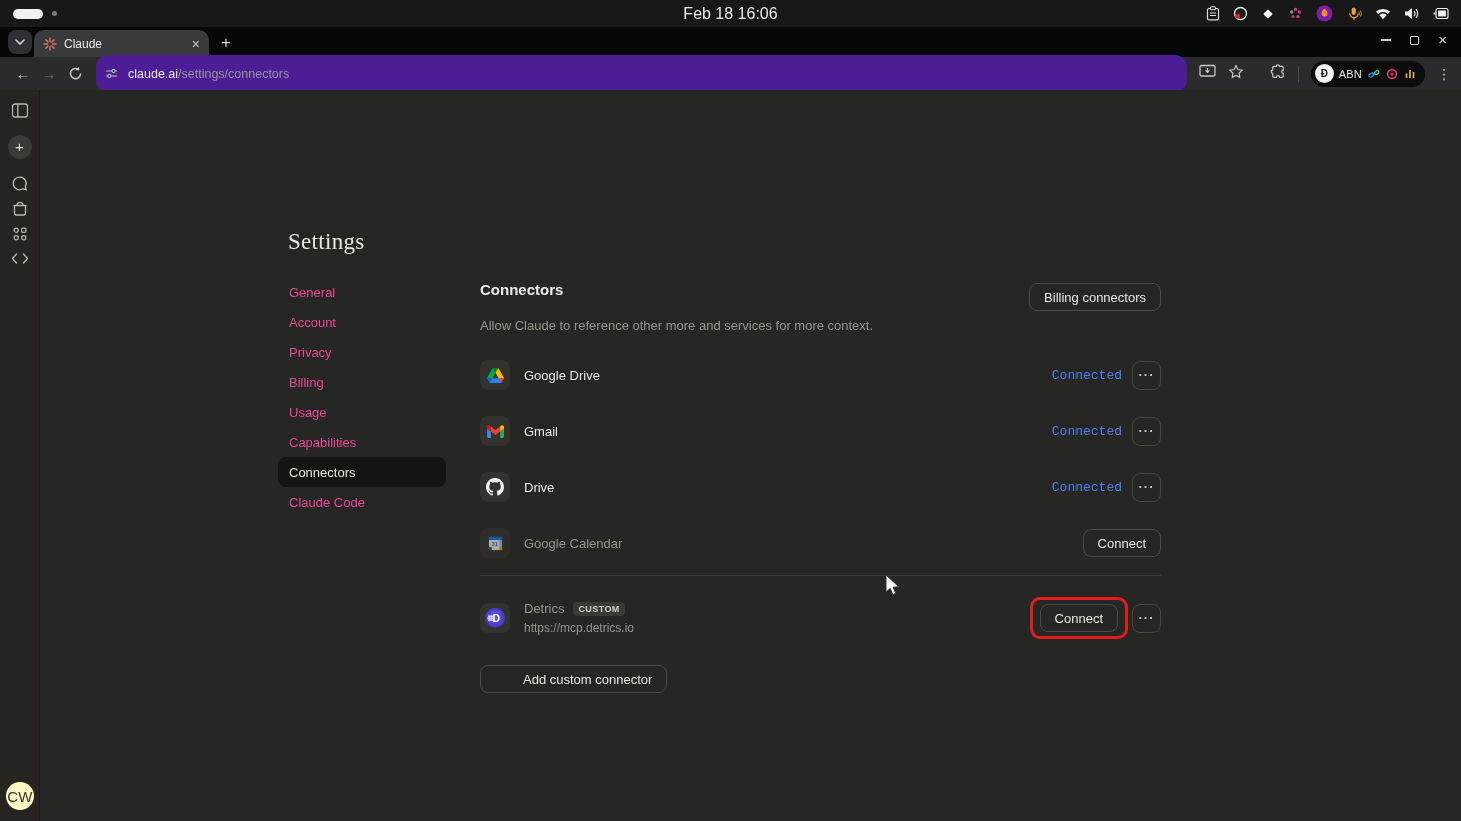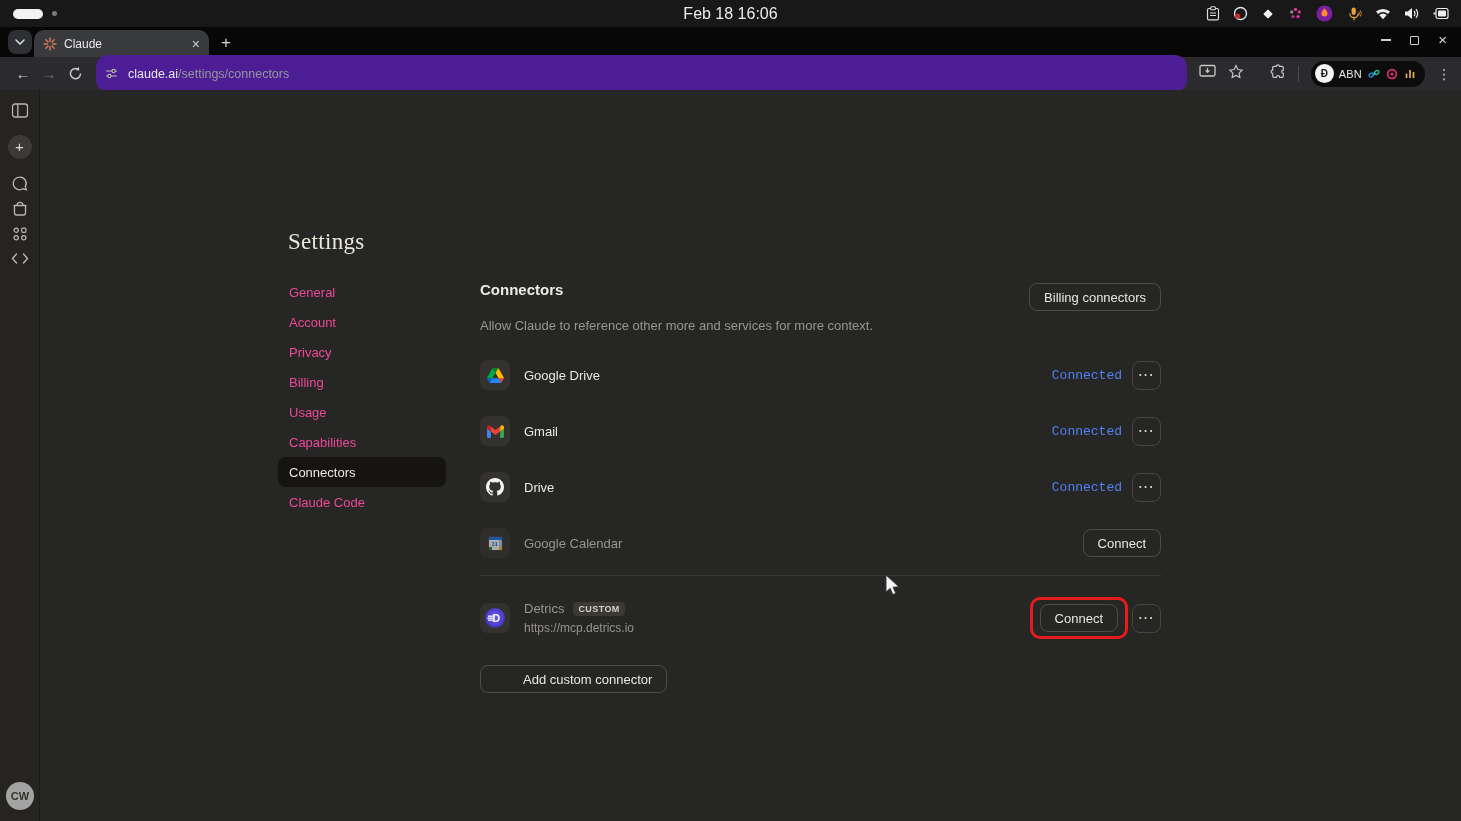--- a/index.html
+++ b/index.html
@@ -56,21 +56,21 @@
   
   .page { position:absolute; left:0; top:90px; width:1461px; height:731px; background:#262624; }
 
   
   .app-sidebar { position:absolute; left:0; top:0; width:40px; height:731px; background:#252420;
     border-right:1px solid #1b1a18; }
   .sb-ic { position:absolute; left:50%; transform:translateX(-50%); color:#b8b6b0; }
   .plus-circle { width:24px; height:24px; border-radius:50%; background:#3b3a36; display:flex; align-items:center; justify-content:center; }
   .plus-circle::before { content:"+"; color:#dcdad4; font-size:15px; line-height:1; margin-top:-1px; }
   .avatar { position:absolute; left:6px; bottom:11px; width:28px; height:28px; border-radius:50%;
-    background:#a3a3a3; color:#34332f; font-size:11px; font-weight:bold;
+    background:#fef9c3; color:#34332f; font-size:15px; font-weight:normal;
     display:flex; align-items:center; justify-content:center; letter-spacing:.2px; }
 
   
   .settings-title { position:absolute; left:288px; top:139px; font-family:"Liberation Serif", serif;
     font-size:23px; color:#eae7dc; letter-spacing:.3px; }
   .settings-nav { position:absolute; left:278px; top:187px; width:168px; }
   .nav-item { height:30px; display:flex; align-items:center; padding:0 11px; border-radius:8px;
     font-size:13px; color:#ec4899; }
   .nav-item.active { background:#151411; color:#ece9e3; }
 

